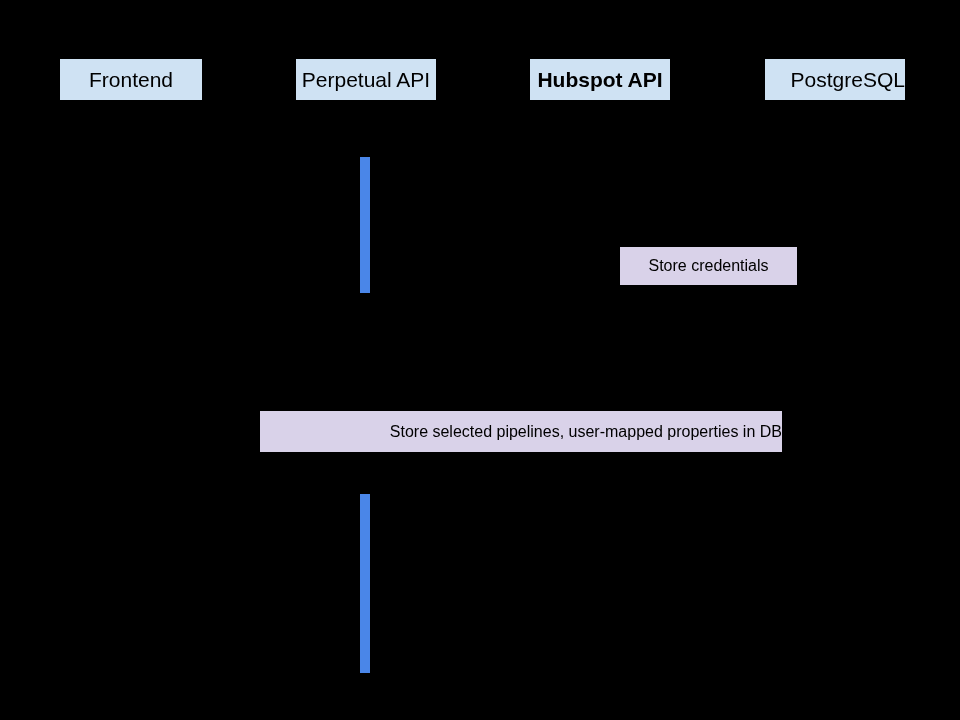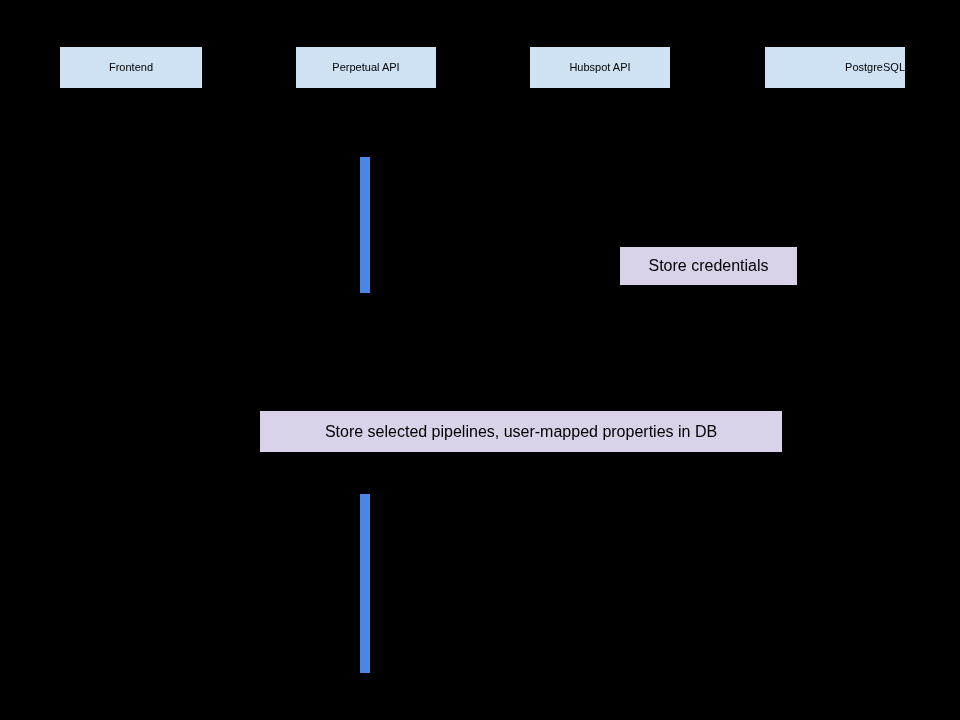--- a/index.html
+++ b/index.html
@@ -14,36 +14,36 @@
     font-family: "Liberation Sans", sans-serif;
   }
   .canvas {
     position: relative;
     width: 960px;
     height: 720px;
     background: var(--background, #000000);
   }
   .actor-box {
     position: absolute;
-    top: 46px;
+    top: 58px;
     height: 43px;
     background: var(--actor-fill, #cfe2f3);
     border: 1px solid #000;
     box-sizing: border-box;
     display: flex;
     align-items: center;
     justify-content: center;
     color: var(--text, #000000);
-    font-size: 11px;
+    font-size: 21px;
     line-height: 1;
     white-space: nowrap;
   }
   .actor-frontend  { left: 59px;  width: 144px; }
   .actor-perpetual { left: 295px; width: 142px; }
-  .actor-hubspot   { left: 529px; width: 142px; }
+  .actor-hubspot   { left: 529px; width: 142px; font-weight: bold; }
   .actor-postgres  { left: 764px; width: 142px; justify-content: flex-end; }
 
   .activation-bar {
     position: absolute;
     left: 360px;
     width: 10px;
     background: var(--activation-fill, #4a86e8);
   }
   .activation-1 { top: 157px; height: 136px; }
   .activation-2 { top: 494px; height: 179px; }
@@ -66,20 +66,21 @@
     left: 619px;
     top: 246px;
     width: 179px;
     height: 40px;
   }
   .note-pipelines {
     left: 259px;
     top: 410px;
     width: 524px;
     height: 43px;
+    justify-content: flex-end;
   }
 </style>
 </head>
 <body>
 
 <div class="canvas">
 
   <div class="actor-box actor-frontend">
     <span>Frontend</span>
   </div>

